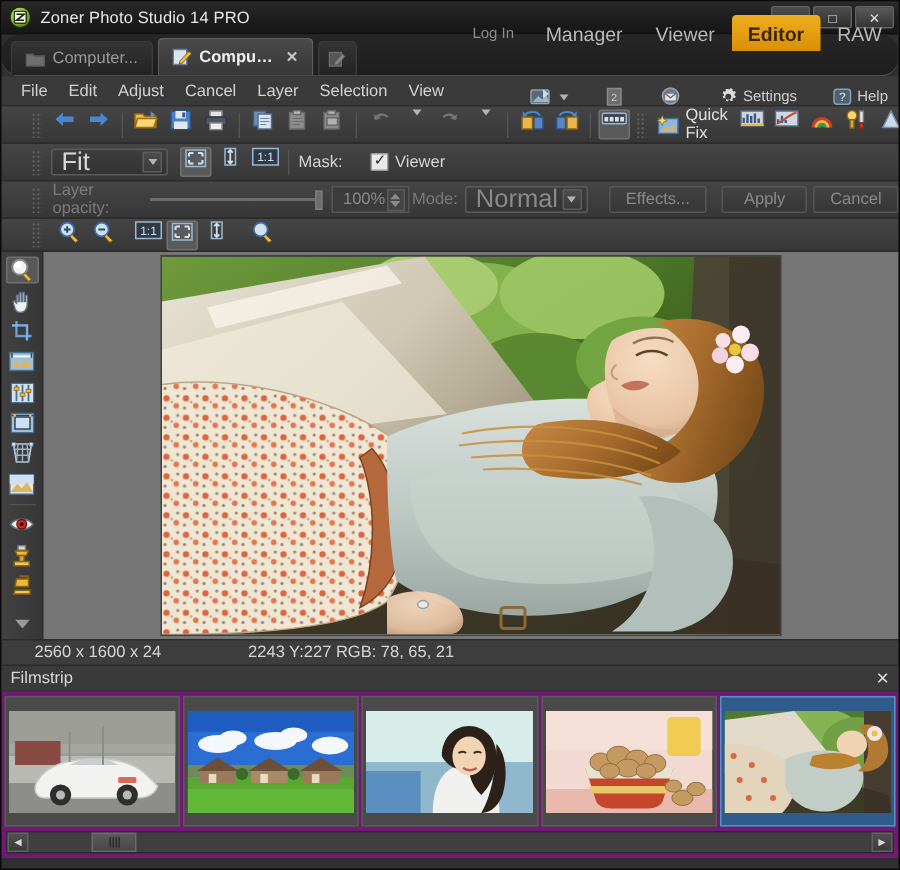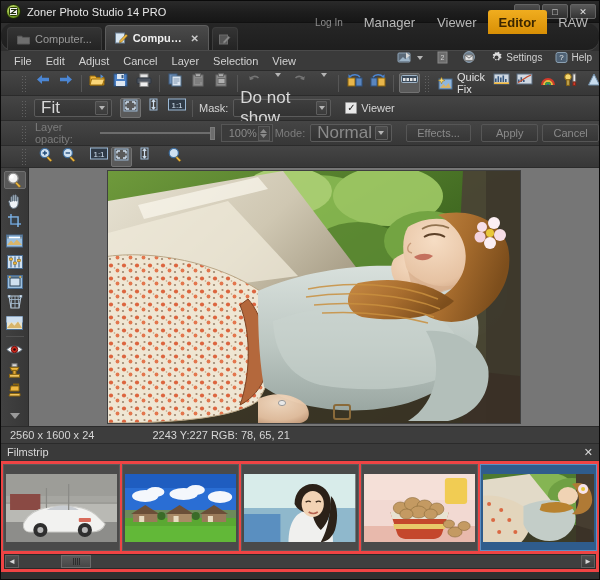--- a/index.html
+++ b/index.html
@@ -103,21 +103,21 @@
     height: 20px;
     display: flex; align-items: center;
     background: #3a3a3a;
     border-bottom: 1px solid #2b2b2b;
     padding-left: 6px;
     position: relative;
   }
   .menuitem { padding: 0 7px; color: #d2d2d2; font-size: 11px; }
   .menu-right {
     position: absolute; right: 4px; top: 0; height: 20px;
-    display: flex; align-items: flex-start; gap: 7px;
+    display: flex; align-items: flex-end; gap: 18px;
   }
   .mbtn { display: flex; align-items: center; gap: 3px; padding: 0 3px; color: #cfcfcf; font-size: 10px; }
 
   
   .toolbar {
     height: 25px;
     display: flex; align-items: center;
     background: linear-gradient(180deg,#454545,#373737);
     border-bottom: 1px solid #2b2b2b;
     padding-left: 17px;
@@ -193,25 +193,25 @@
   }
   .photo { width: 412px; height: 252px; position: relative; overflow: hidden;
     box-shadow: 0 0 0 1px rgba(0,0,0,.45); }
 
   
   .statusbar {
     height: 18px; background: #3d3d3d;
     border-top: 1px solid #2b2b2b; border-bottom: 1px solid #2b2b2b;
     display: flex; align-items: center; color: #d6d6d6; font-size: 11px;
   }
-  .status-dim { color: #d6d6d6; padding-left: 9px; }
+  .status-dim { color: #d6d6d6; padding-left: 22px; }
   .status-coord { padding-left: 58px; }
 
   
-  .filmstrip { background: #ef4444; height: 128px; position: relative; }
+  .filmstrip { background: #701a75; height: 128px; position: relative; }
   .fs-head { height: 17px; display: flex; align-items: center; justify-content: space-between;
     padding: 0 6px 0 6px; color: #d9d9d9; font-size: 11px;
     background: #3a3a3a; border-bottom: 1px solid #313131; }
   .fs-body { display: flex; gap: 2px; padding: 3px 2px 0 2px; height: 90px; }
   .thumbcell {
     flex: 1; background: #4a4a4a; border: 1px solid #5a5a5a;
     display: flex; align-items: center; justify-content: center;
     padding: 2px; position: relative;
   }
   .thumbcell.sel { background: #2f5c8c; border-color: #5b90c4; }
@@ -582,26 +582,20 @@
       <span>
         <svg width="18" height="13" viewBox="0 0 18 13">
             <rect x="0.5" y="1" width="17" height="11" fill="#2f3a46" stroke="#9bb8d4"></rect>
             <text x="9" y="9.5" font-size="8" fill="#cfe0f0" text-anchor="middle" font-family="Liberation Sans">1:1</text>
           </svg>
       </span>
     </div>
 
     <div class="sep"></div>
     <div class="lbl">Mask:</div>
-    <div class="combo" style="width:98px;">
-      <span>Do not show</span>
-      <span class="cbtn">
-          <span class="caret" style="margin:0"></span>
-        </span>
-    </div>
 
     <div class="chk" style="margin-left:14px">✓</div>
     <div class="lbl" style="margin-left:0">Viewer</div>
   </div>
 
   <div class="toolbar">
     <div class="grip"></div>
     <div class="lbl dim" style="margin-left:4px">Layer opacity:</div>
     <div class="slider">
       <span class="track"></span>

